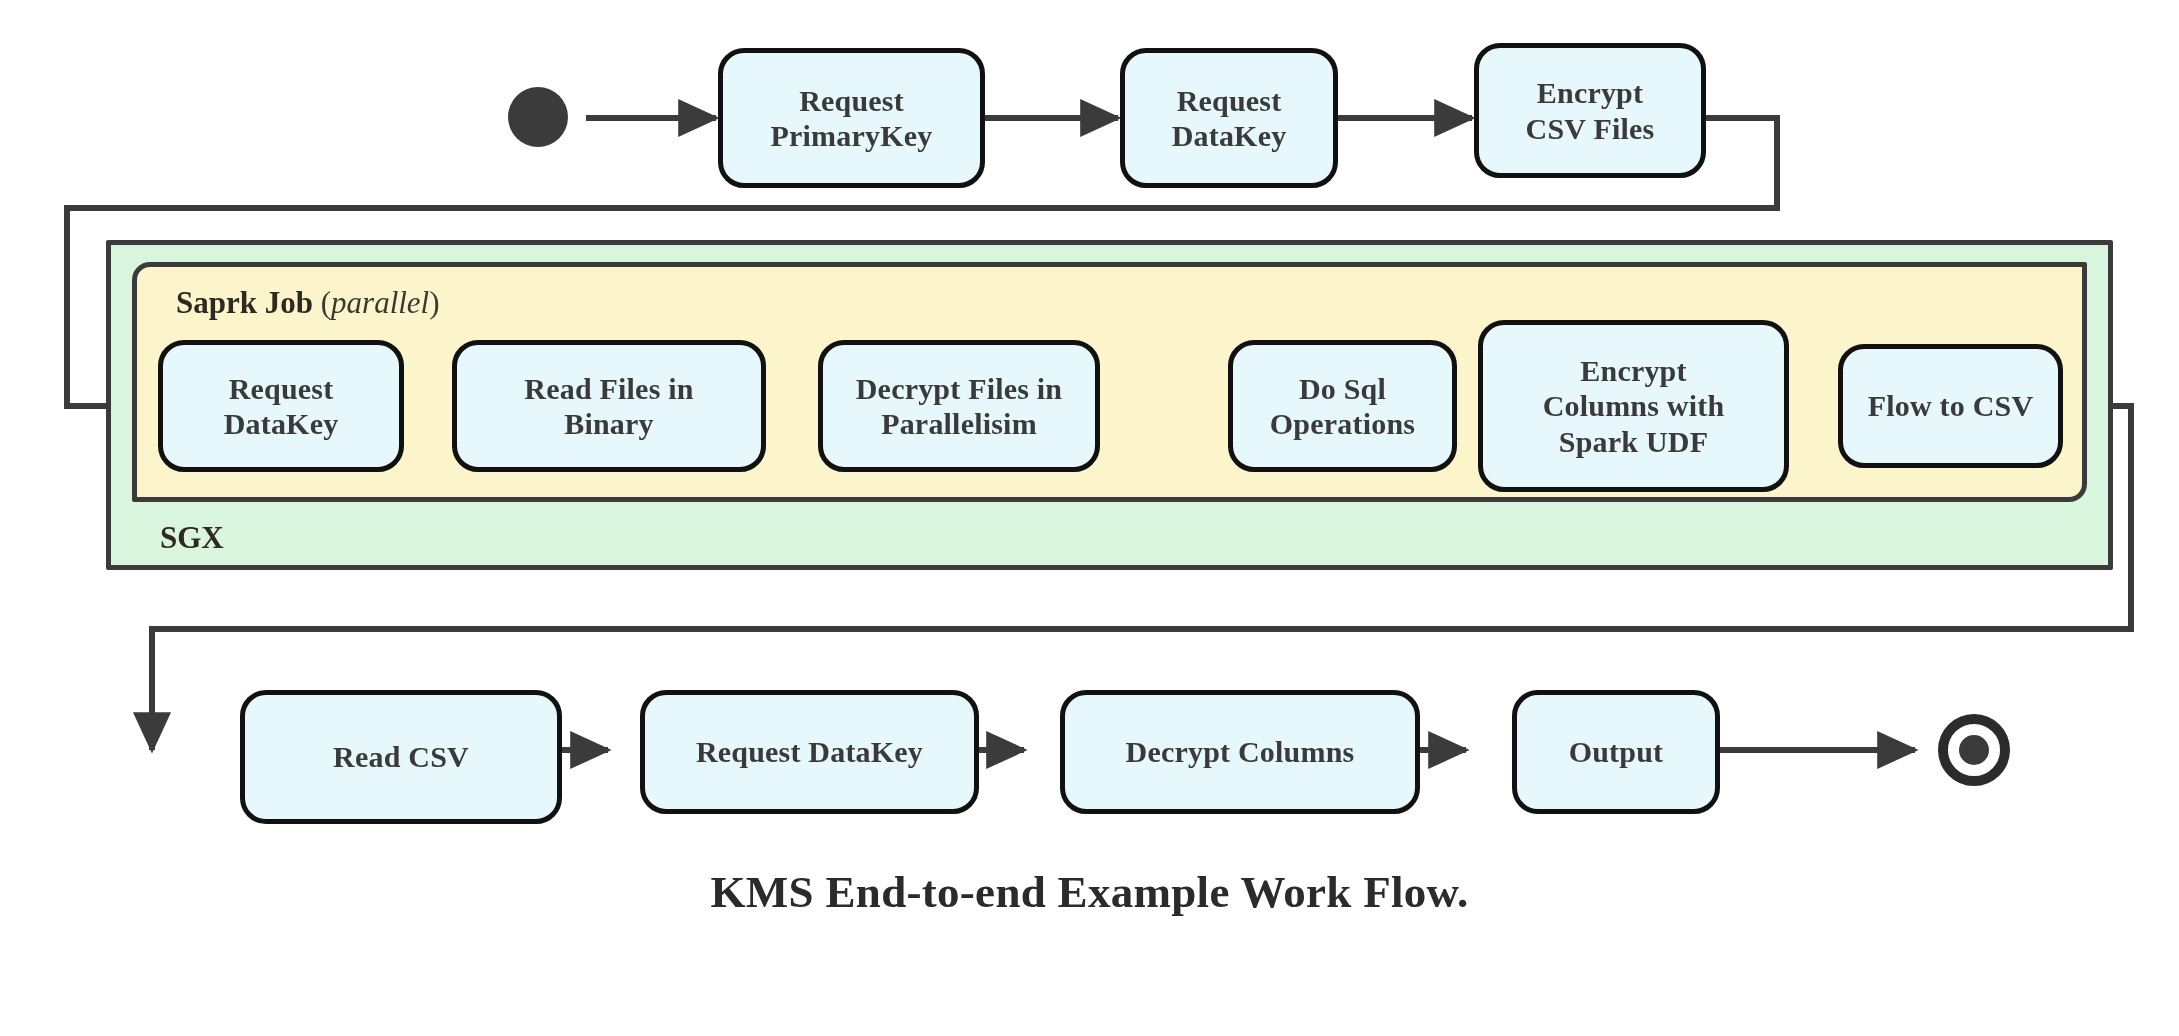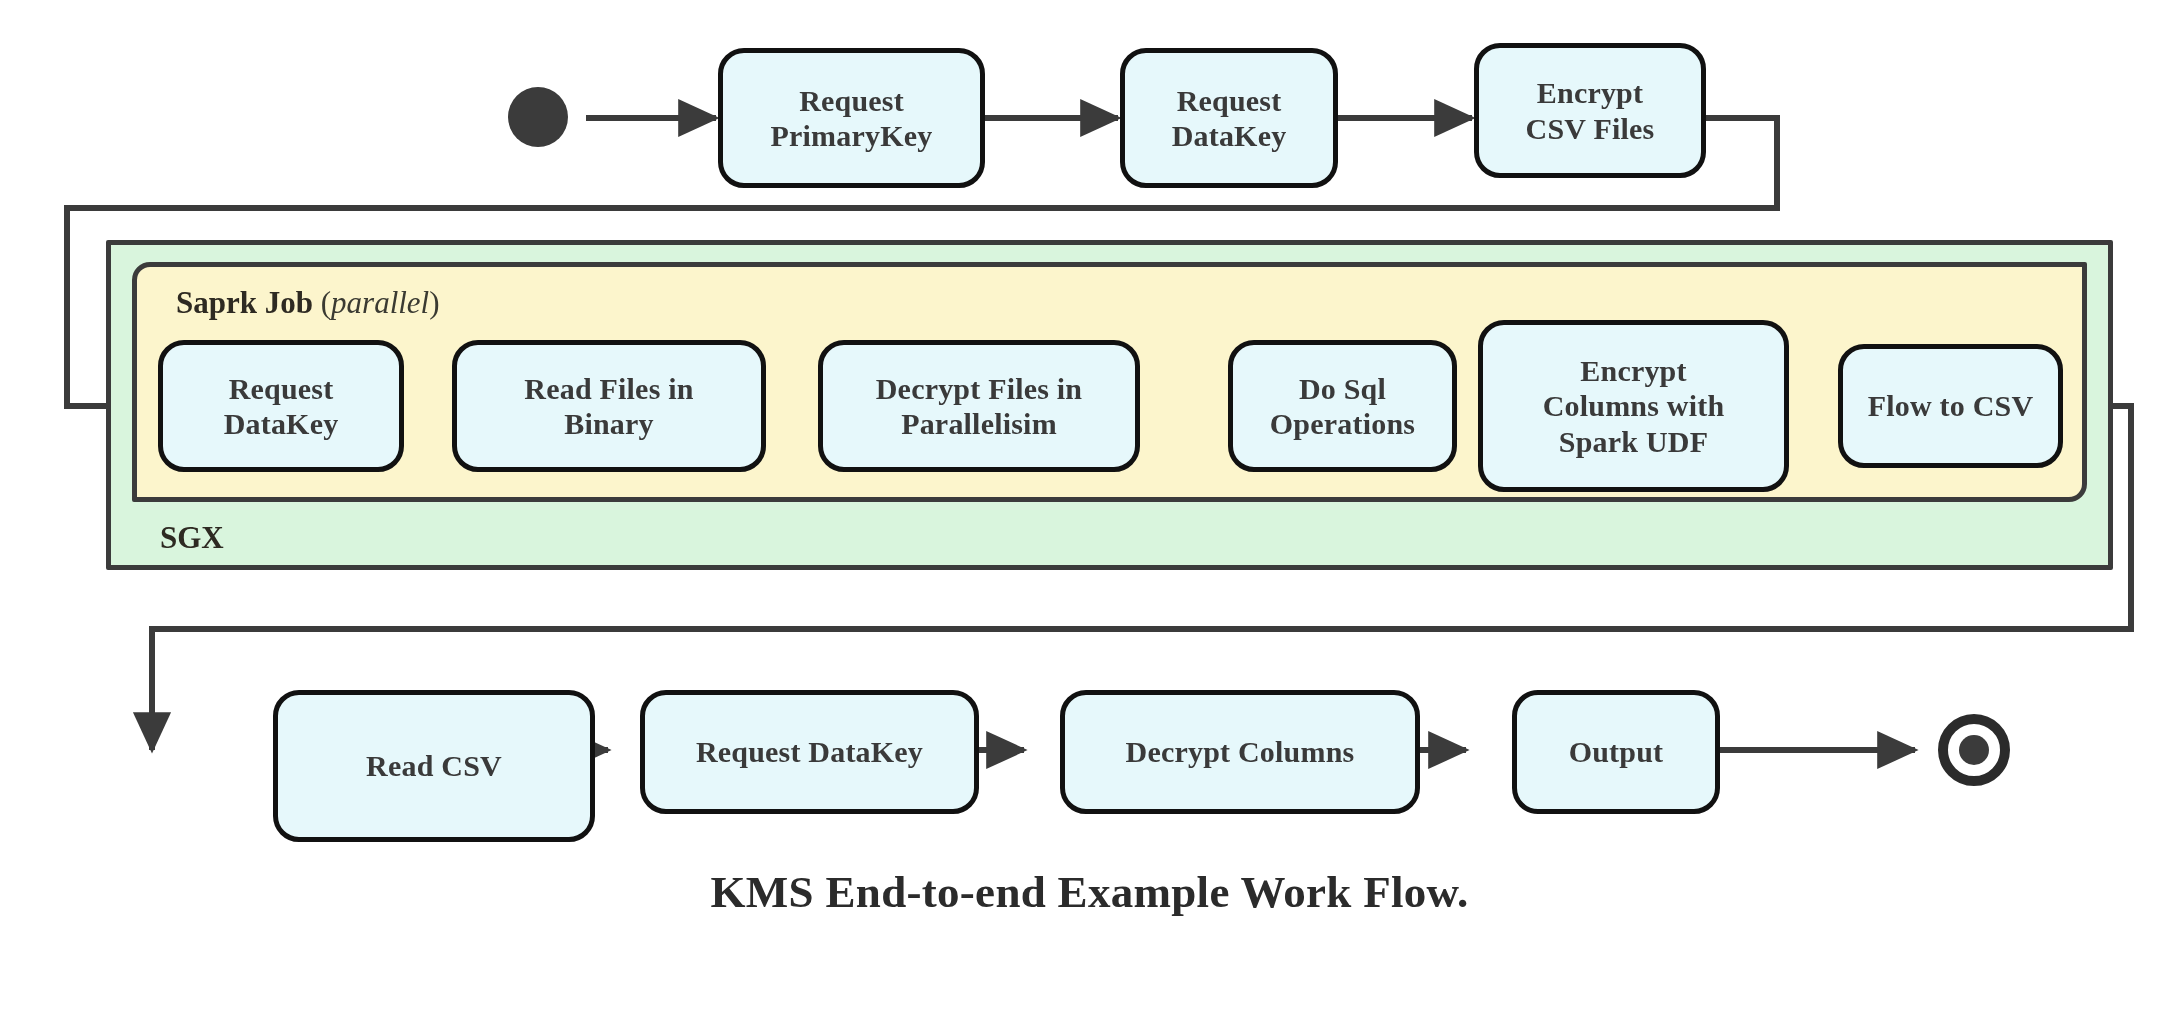--- a/index.html
+++ b/index.html
@@ -163,41 +163,41 @@
   <div class="node" style="left:158px; top:340px; width:246px; height:132px;">
     <span>Request
 DataKey</span>
   </div>
 
   <div class="node" style="left:452px; top:340px; width:314px; height:132px;justify-content:center;">
     <span>Read Files in
 Binary</span>
   </div>
 
-  <div class="node" style="left:818px; top:340px; width:322px; height:132px;">
+  <div class="node" style="left:818px; top:340px; width:282px; height:132px;">
     <span>Decrypt Files in
 Parallelisim</span>
   </div>
 
   <div class="node" style="left:1191px; top:340px; width:229px; height:132px;margin-left:37px;">
     <span>Do Sql
 Operations</span>
   </div>
 
   <div class="node" style="left:1478px; top:320px; width:311px; height:172px;">
     <span>Encrypt
 Columns with
 Spark UDF</span>
   </div>
 
   <div class="node" style="left:1838px; top:344px; width:225px; height:124px;">
     <span>Flow to CSV</span>
   </div>
 
-  <div class="node" style="left:240px; top:690px; width:322px; height:152px;margin-left:33px;">
+  <div class="node" style="left:240px; top:690px; width:322px; height:134px;">
     <span>Read CSV</span>
   </div>
 
   <div class="node" style="left:640px; top:690px; width:339px; height:124px;">
     <span>Request DataKey</span>
   </div>
 
   <div class="node" style="left:1060px; top:690px; width:360px; height:124px;">
     <span>Decrypt Columns</span>
   </div>

